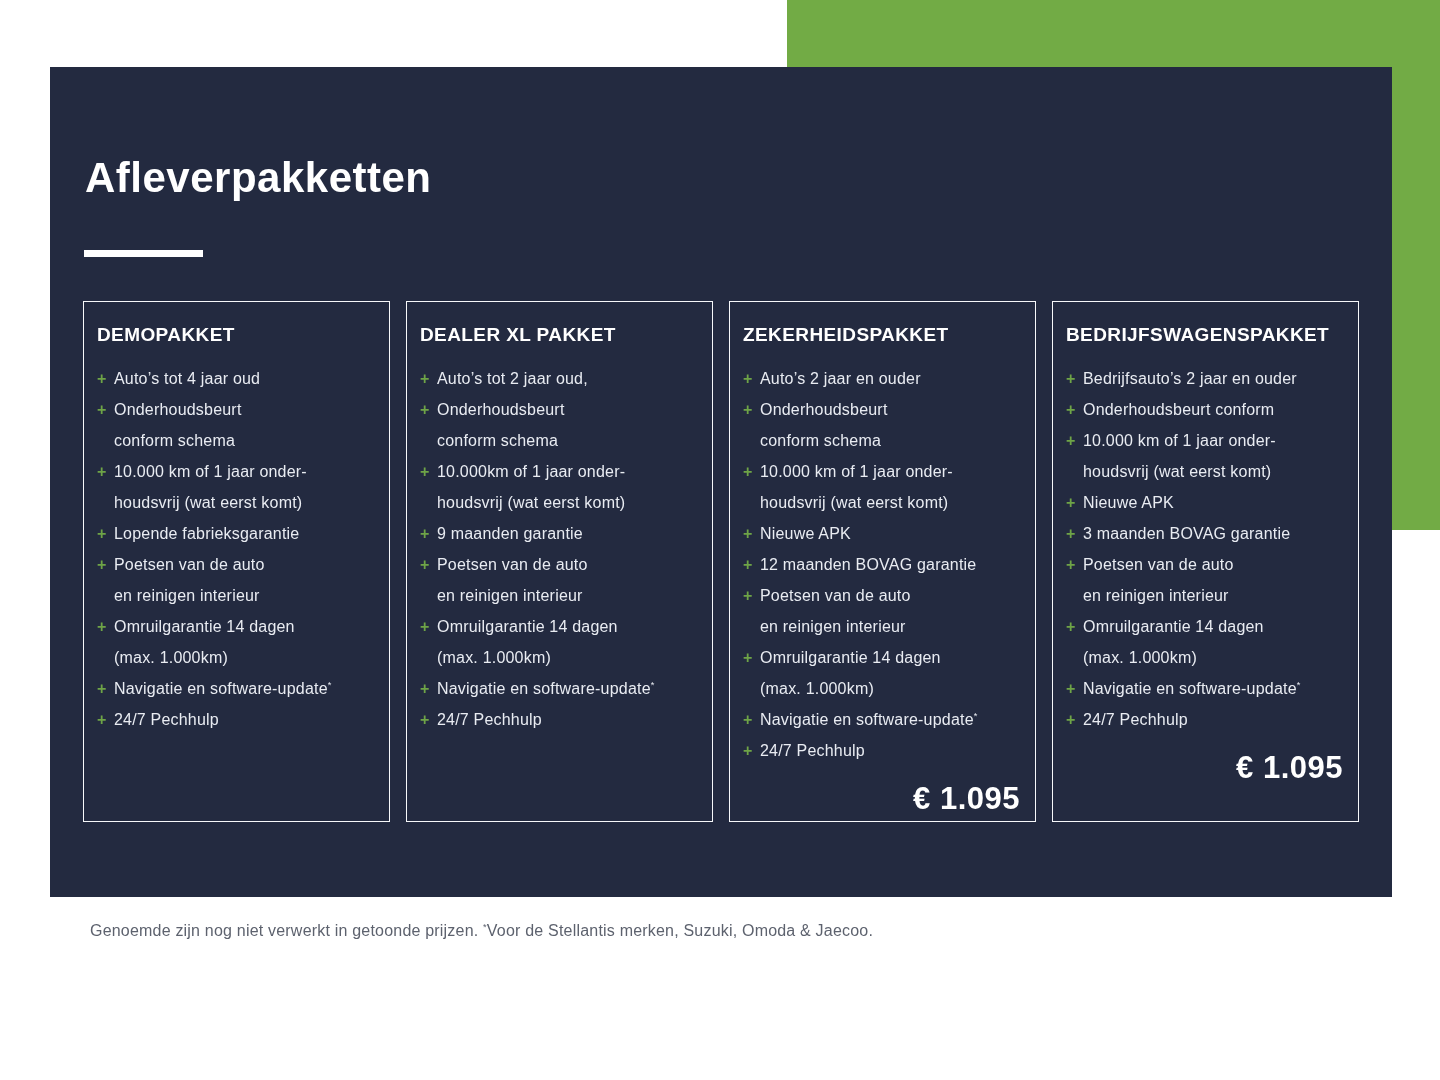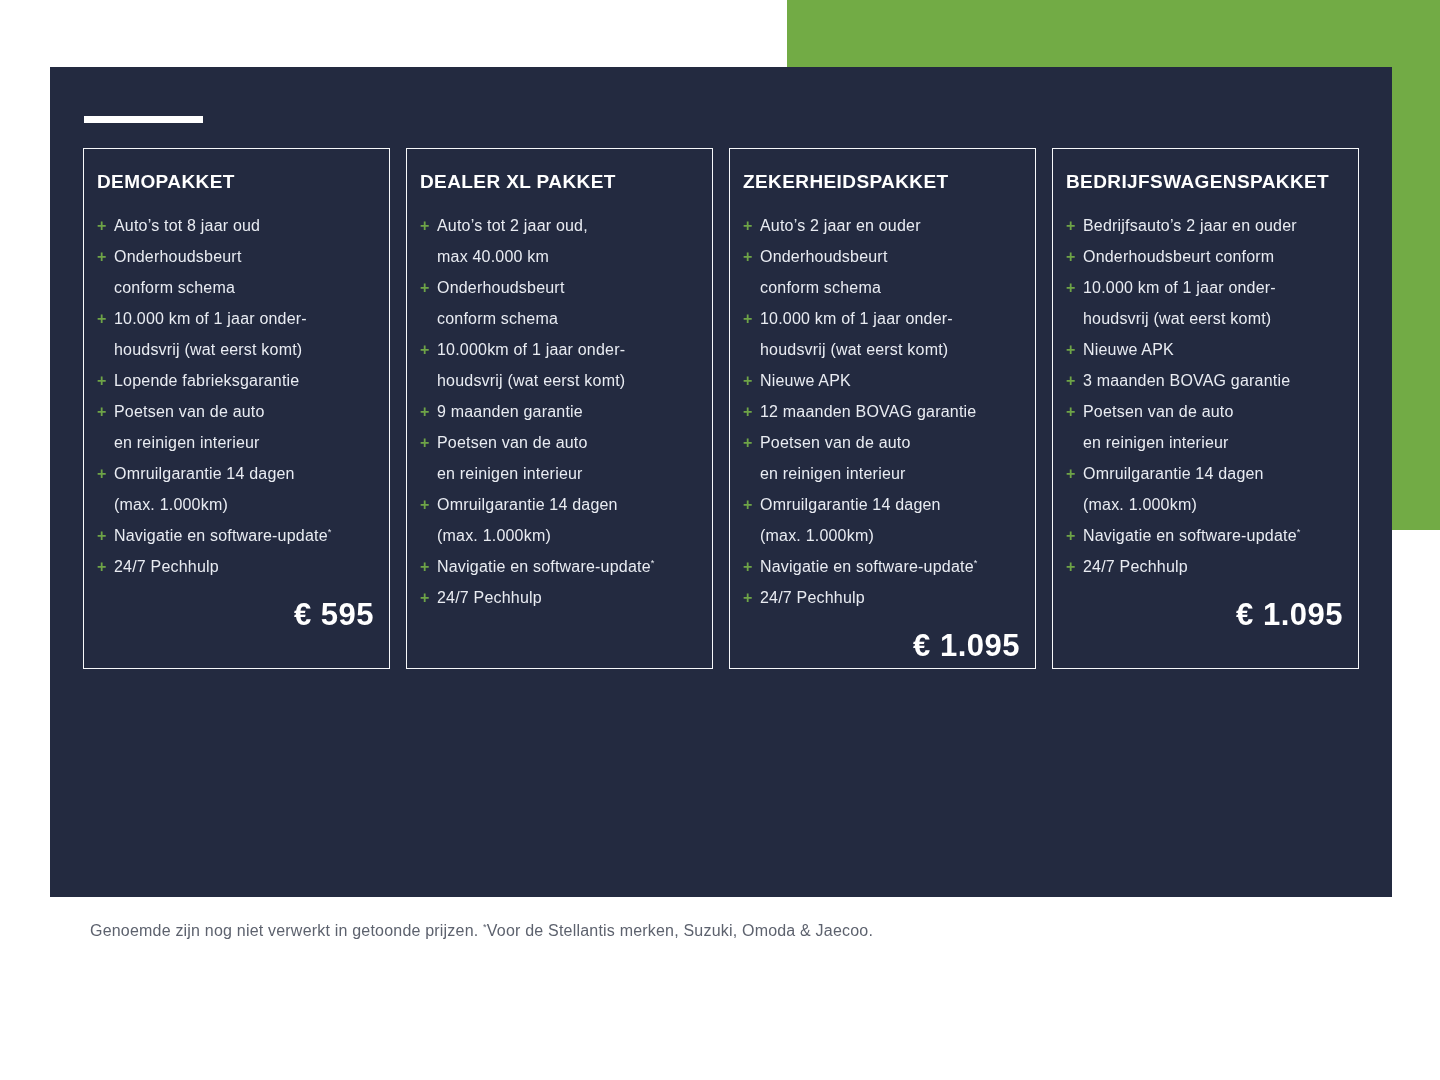--- a/index.html
+++ b/index.html
@@ -25,21 +25,21 @@
     background:var(--navy);
     padding:0 33px;
   }
   .page-title{
     color:#ffffff;font-size:42px;font-weight:bold;
     margin:88px 0 0 2px;letter-spacing:0.5px;line-height:1.1;
   }
   .title-underline{
     width:119px;height:7px;background:#ffffff;margin:49px 0 0 1px;
   }
-  .cards{display:flex;gap:16px;margin-top:25px;}
+  .cards{display:flex;gap:16px;margin-top:44px;}
   .card{
     flex:1;height:521px;border:1px solid #f7f8fa;
     padding:12px 13px;
   }
   .card-title{
     color:#ffffff;font-size:19px;font-weight:bold;
     letter-spacing:0.4px;margin:10px 0 0 0;
   }
   .feature-list{margin-top:17px;}
   .feature-row{
@@ -62,45 +62,44 @@
     font-size:16px;color:#5d626e;letter-spacing:0.2px;margin:0;
   }
 </style>
 </head>
 <body>
 
 <div class="stage">
   <div class="green-block"></div>
 
   <div class="panel">
+    <h1 class="page-title">Afleverpakketten</h1>
     <div class="title-underline"></div>
     <div class="cards" id="cards">
         <div class="card">
           <h2 class="card-title">DEMOPAKKET</h2>
           <div class="feature-list">
-            <div class="feature-row"><span class="plus">+</span><span>Auto’s tot 8 jaar oud</span></div>
+            <div class="feature-row"><span class="plus">+</span><span>Auto’s tot 4 jaar oud</span></div>
             <div class="feature-row"><span class="plus">+</span><span>Onderhoudsbeurt</span></div>
             <div class="feature-row"><span>conform schema</span></div>
             <div class="feature-row"><span class="plus">+</span><span>10.000 km of 1 jaar onder-</span></div>
             <div class="feature-row"><span>houdsvrij (wat eerst komt)</span></div>
             <div class="feature-row"><span class="plus">+</span><span>Lopende fabrieksgarantie</span></div>
             <div class="feature-row"><span class="plus">+</span><span>Poetsen van de auto</span></div>
             <div class="feature-row"><span>en reinigen interieur</span></div>
             <div class="feature-row"><span class="plus">+</span><span>Omruilgarantie 14 dagen</span></div>
             <div class="feature-row"><span>(max. 1.000km)</span></div>
             <div class="feature-row"><span class="plus">+</span><span>Navigatie en software-update<sup>*</sup></span></div>
             <div class="feature-row"><span class="plus">+</span><span>24/7 Pechhulp</span></div>
           </div>
-          <div class="price">€ 595</div>
         </div>
         <div class="card">
           <h2 class="card-title">DEALER XL PAKKET</h2>
           <div class="feature-list">
             <div class="feature-row"><span class="plus">+</span><span>Auto’s tot 2 jaar oud,</span></div>
-            <div class="feature-row"><span>max 40.000 km</span></div>
             <div class="feature-row"><span class="plus">+</span><span>Onderhoudsbeurt</span></div>
             <div class="feature-row"><span>conform schema</span></div>
             <div class="feature-row"><span class="plus">+</span><span>10.000km of 1 jaar onder-</span></div>
             <div class="feature-row"><span>houdsvrij (wat eerst komt)</span></div>
             <div class="feature-row"><span class="plus">+</span><span>9 maanden garantie</span></div>
             <div class="feature-row"><span class="plus">+</span><span>Poetsen van de auto</span></div>
             <div class="feature-row"><span>en reinigen interieur</span></div>
             <div class="feature-row"><span class="plus">+</span><span>Omruilgarantie 14 dagen</span></div>
             <div class="feature-row"><span>(max. 1.000km)</span></div>
             <div class="feature-row"><span class="plus">+</span><span>Navigatie en software-update<sup>*</sup></span></div>

